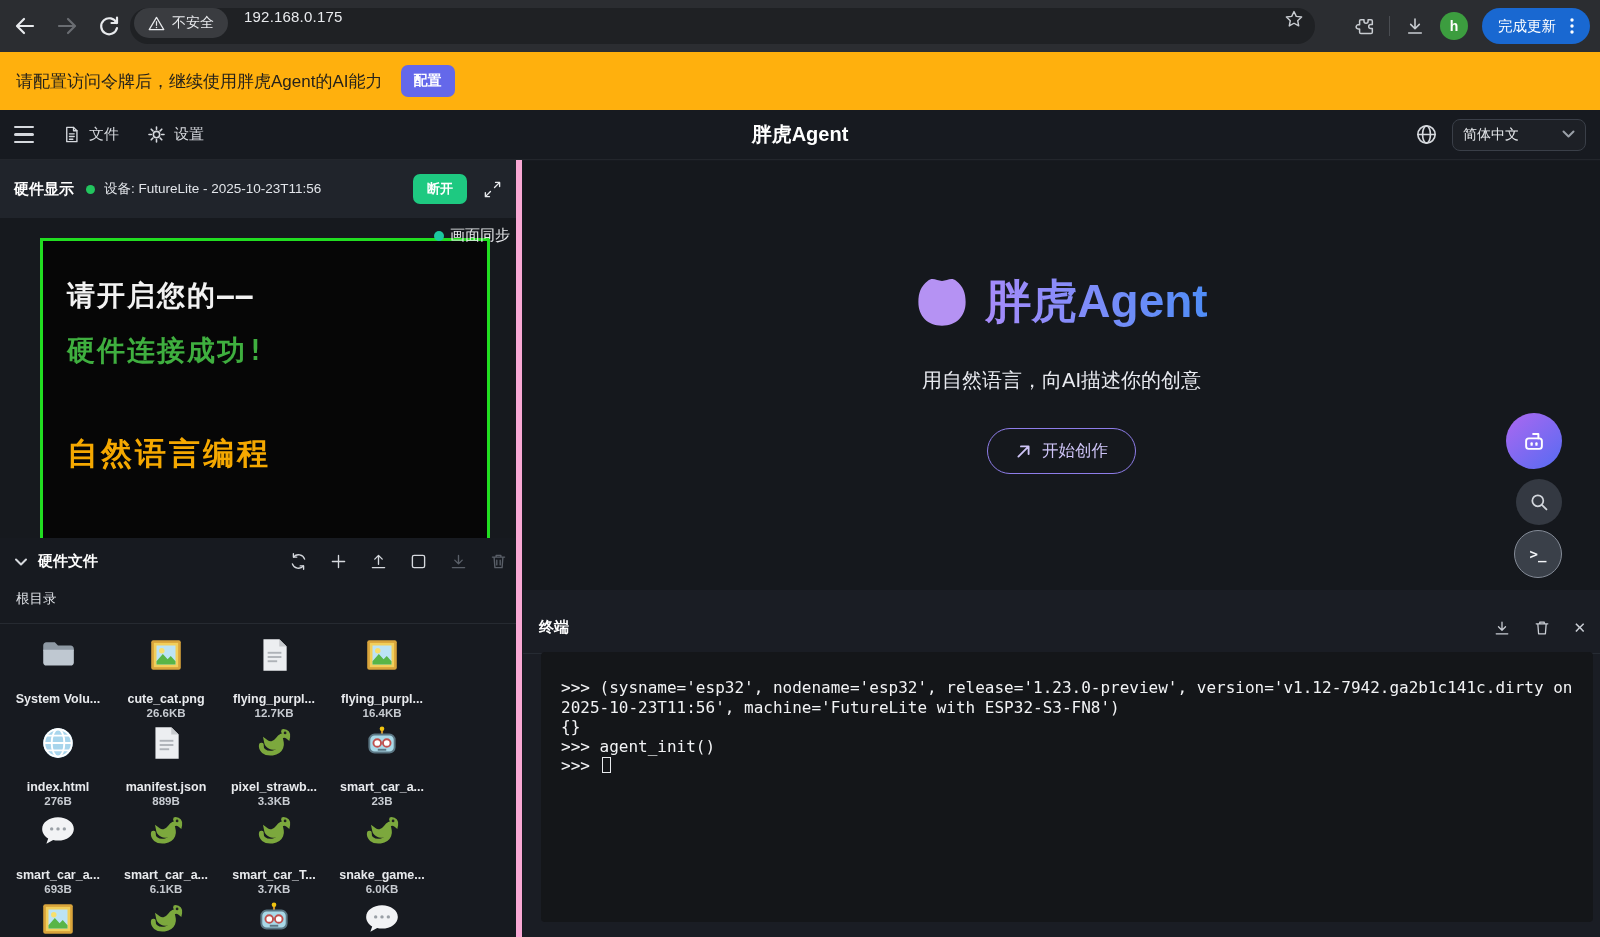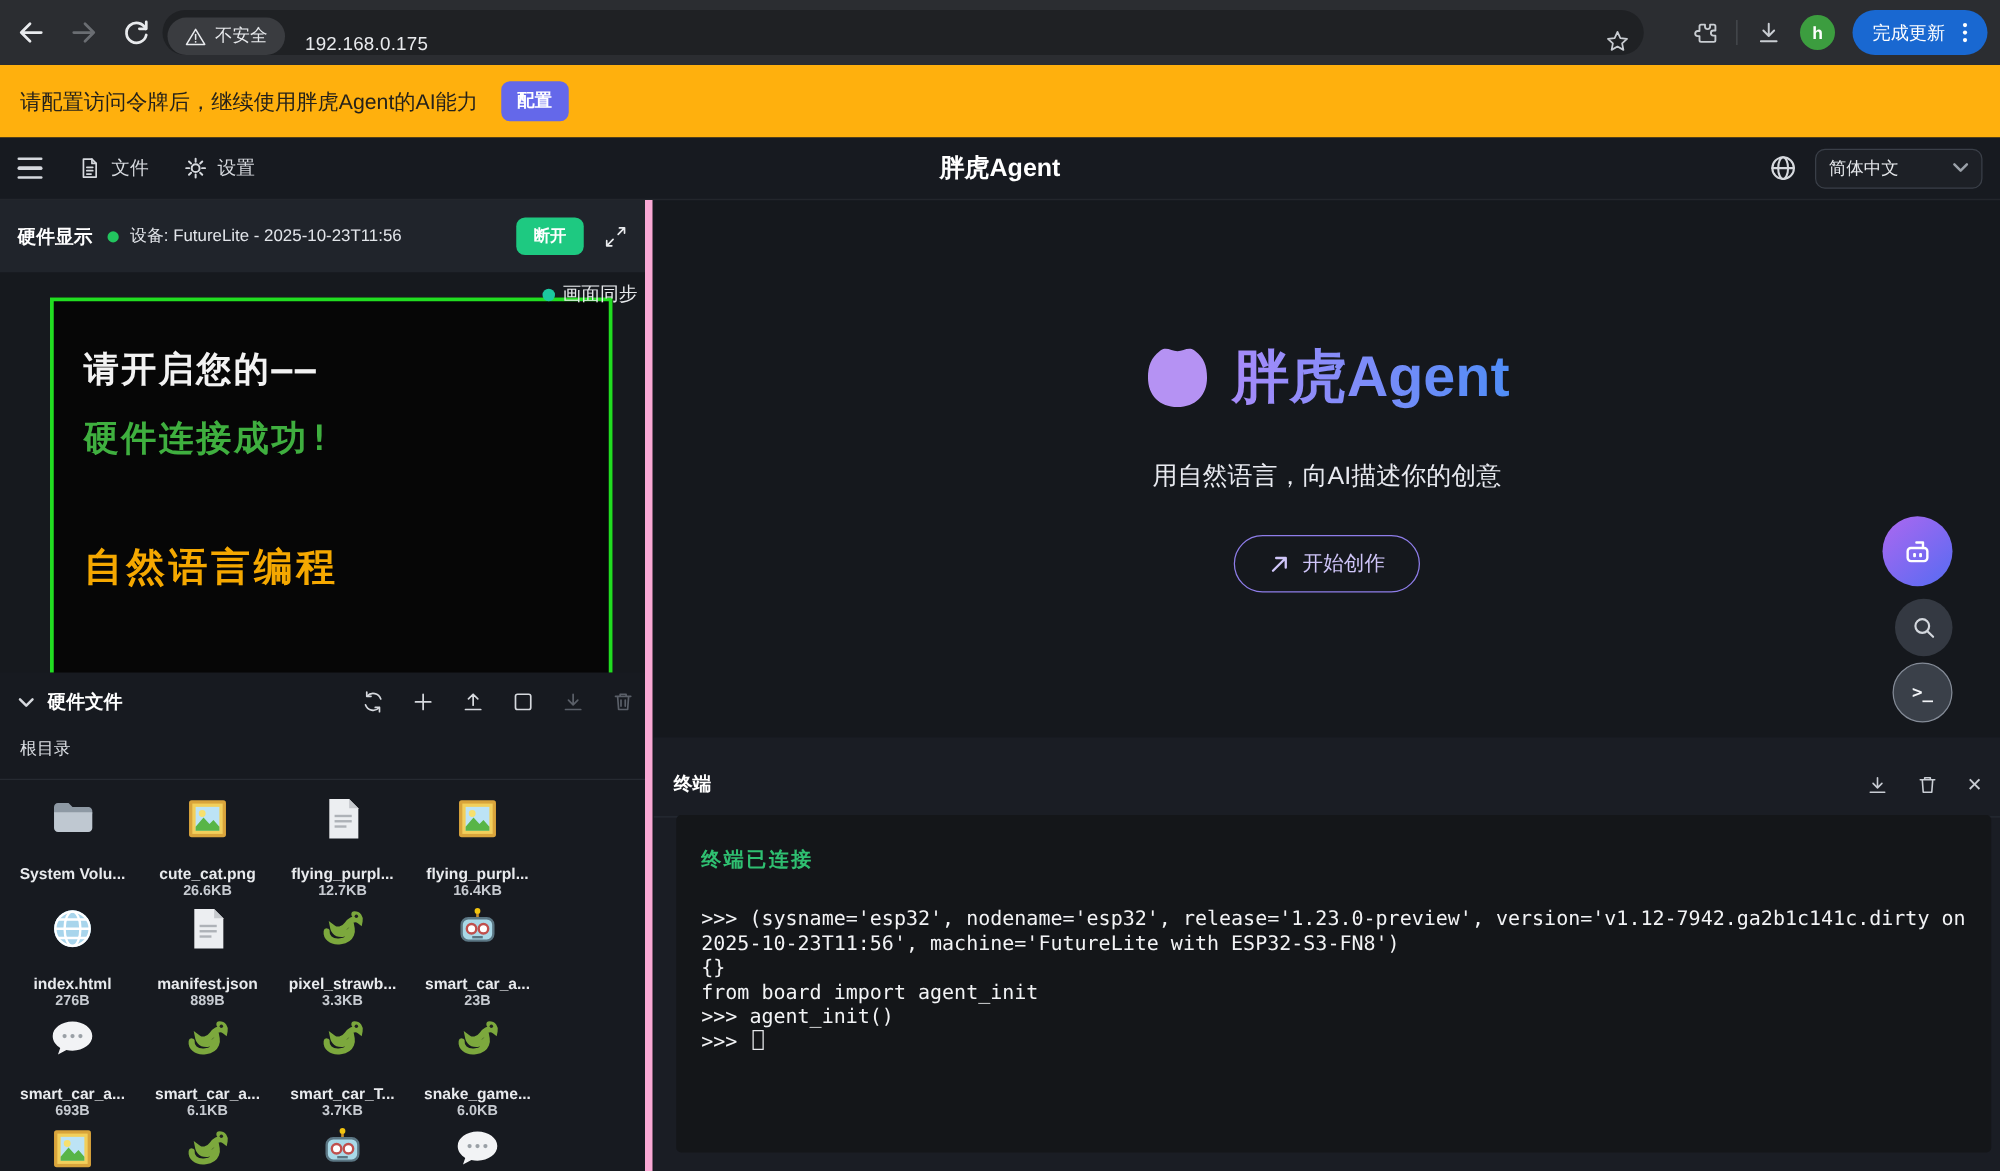--- a/index.html
+++ b/index.html
@@ -7,21 +7,21 @@
     font-family:"Liberation Sans", sans-serif; -webkit-font-smoothing:antialiased; }
   svg { display:block; }
   .ic { stroke:#D6D9DE; fill:none; stroke-width:2; stroke-linecap:round; stroke-linejoin:round; }
 
   
   .chrome { position:absolute; left:0; top:0; width:1600px; height:52px; background:#2B2D31;
     display:flex; align-items:center; }
   .nav-btn { width:34px; height:34px; display:flex; align-items:center; justify-content:center;
     border-radius:50%; margin-left:8px; }
   .addr { position:absolute; left:130px; top:8px; width:1185px; height:36px; background:#1F2124;
-    border-radius:18px; display:flex; align-items:flex-end; }
+    border-radius:18px; display:flex; align-items:flex-start; }
   .sec-chip { display:flex; align-items:center; gap:7px; background:#3A3C40; border-radius:15px;
     height:30px; padding:0 14px; margin-left:4px; color:#E8EAED; font-size:14px; }
   .url { color:#E8EAED; font-size:15px; margin-left:16px; letter-spacing:.2px; flex:1; }
   .star { margin-right:10px; }
   .chrome-right { position:absolute; right:0; top:0; height:52px; display:flex; align-items:center; gap:14px; padding-right:10px; }
   .vsep { width:1px; height:20px; background:#4A4D52; }
   .avatar { width:28px; height:28px; border-radius:50%; background:#3C9D3F; color:#fff;
     font-size:14px; font-weight:bold; display:flex; align-items:center; justify-content:center; }
   .update-pill { height:36px; background:#1968D1; border-radius:18px; color:#fff; font-size:14.5px;
     display:flex; align-items:center; gap:8px; padding:0 10px 0 16px; font-weight:500; }
@@ -516,22 +516,20 @@
       </div>
       <div>
         <svg width="18" height="18" viewBox="0 0 28 28">
             <path class="ic" style="stroke:#C9CDD4" d="M5 7.5h18M10.5 7.5V5h7v2.5M7.5 7.5l1.2 15.5h10.6l1.2-15.5"></path>
           </svg>
       </div>
       <span class="term-close">✕</span>
     </div>
   </div>
   <div class="term-box">
-    <div class="term-status">终端已连接</div>
     <div id="term-lines">
         <div class="term-line">&gt;&gt;&gt; (sysname='esp32', nodename='esp32', release='1.23.0-preview', version='v1.12-7942.ga2b1c141c.dirty on 2025-10-23T11:56', machine='FutureLite with ESP32-S3-FN8')</div>
         <div class="term-line">{}</div>
-        <div class="term-line">from board import agent_init</div>
         <div class="term-line">&gt;&gt;&gt; agent_init()</div>
         <div class="term-line">&gt;&gt;&gt; <span class="cursor"></span></div>
       </div>
   </div>
 </div>
 
 </body></html>

